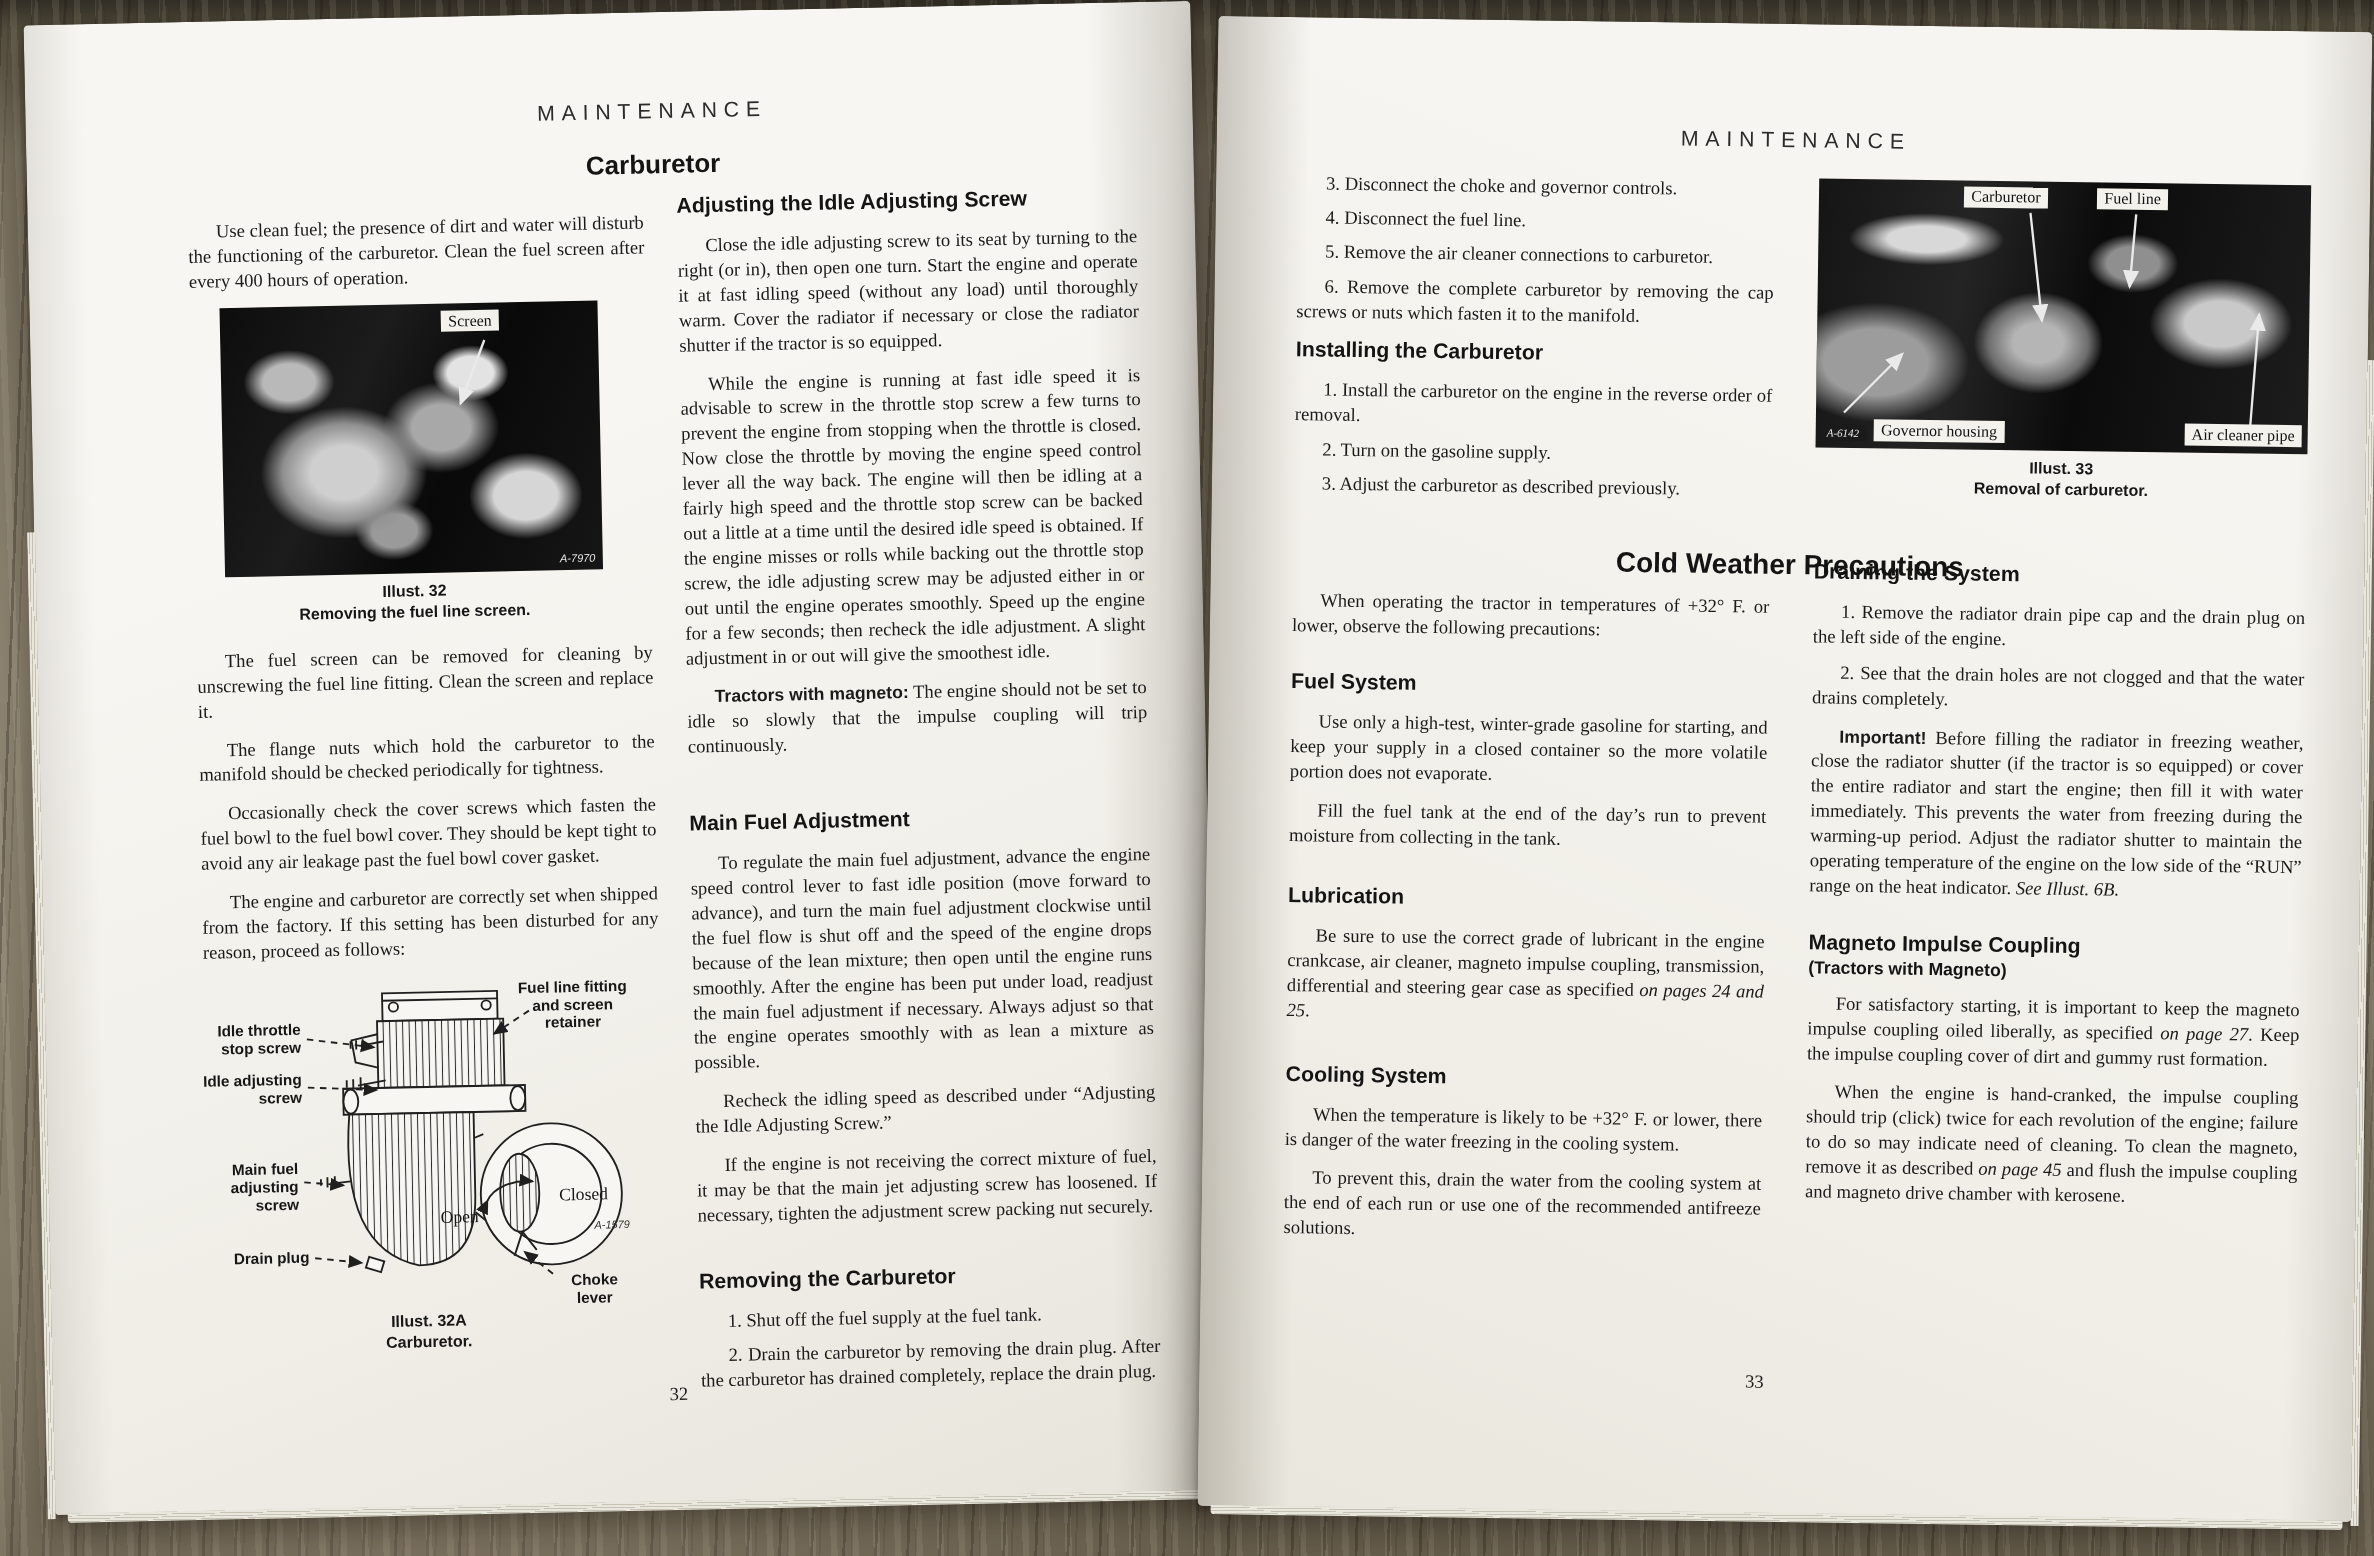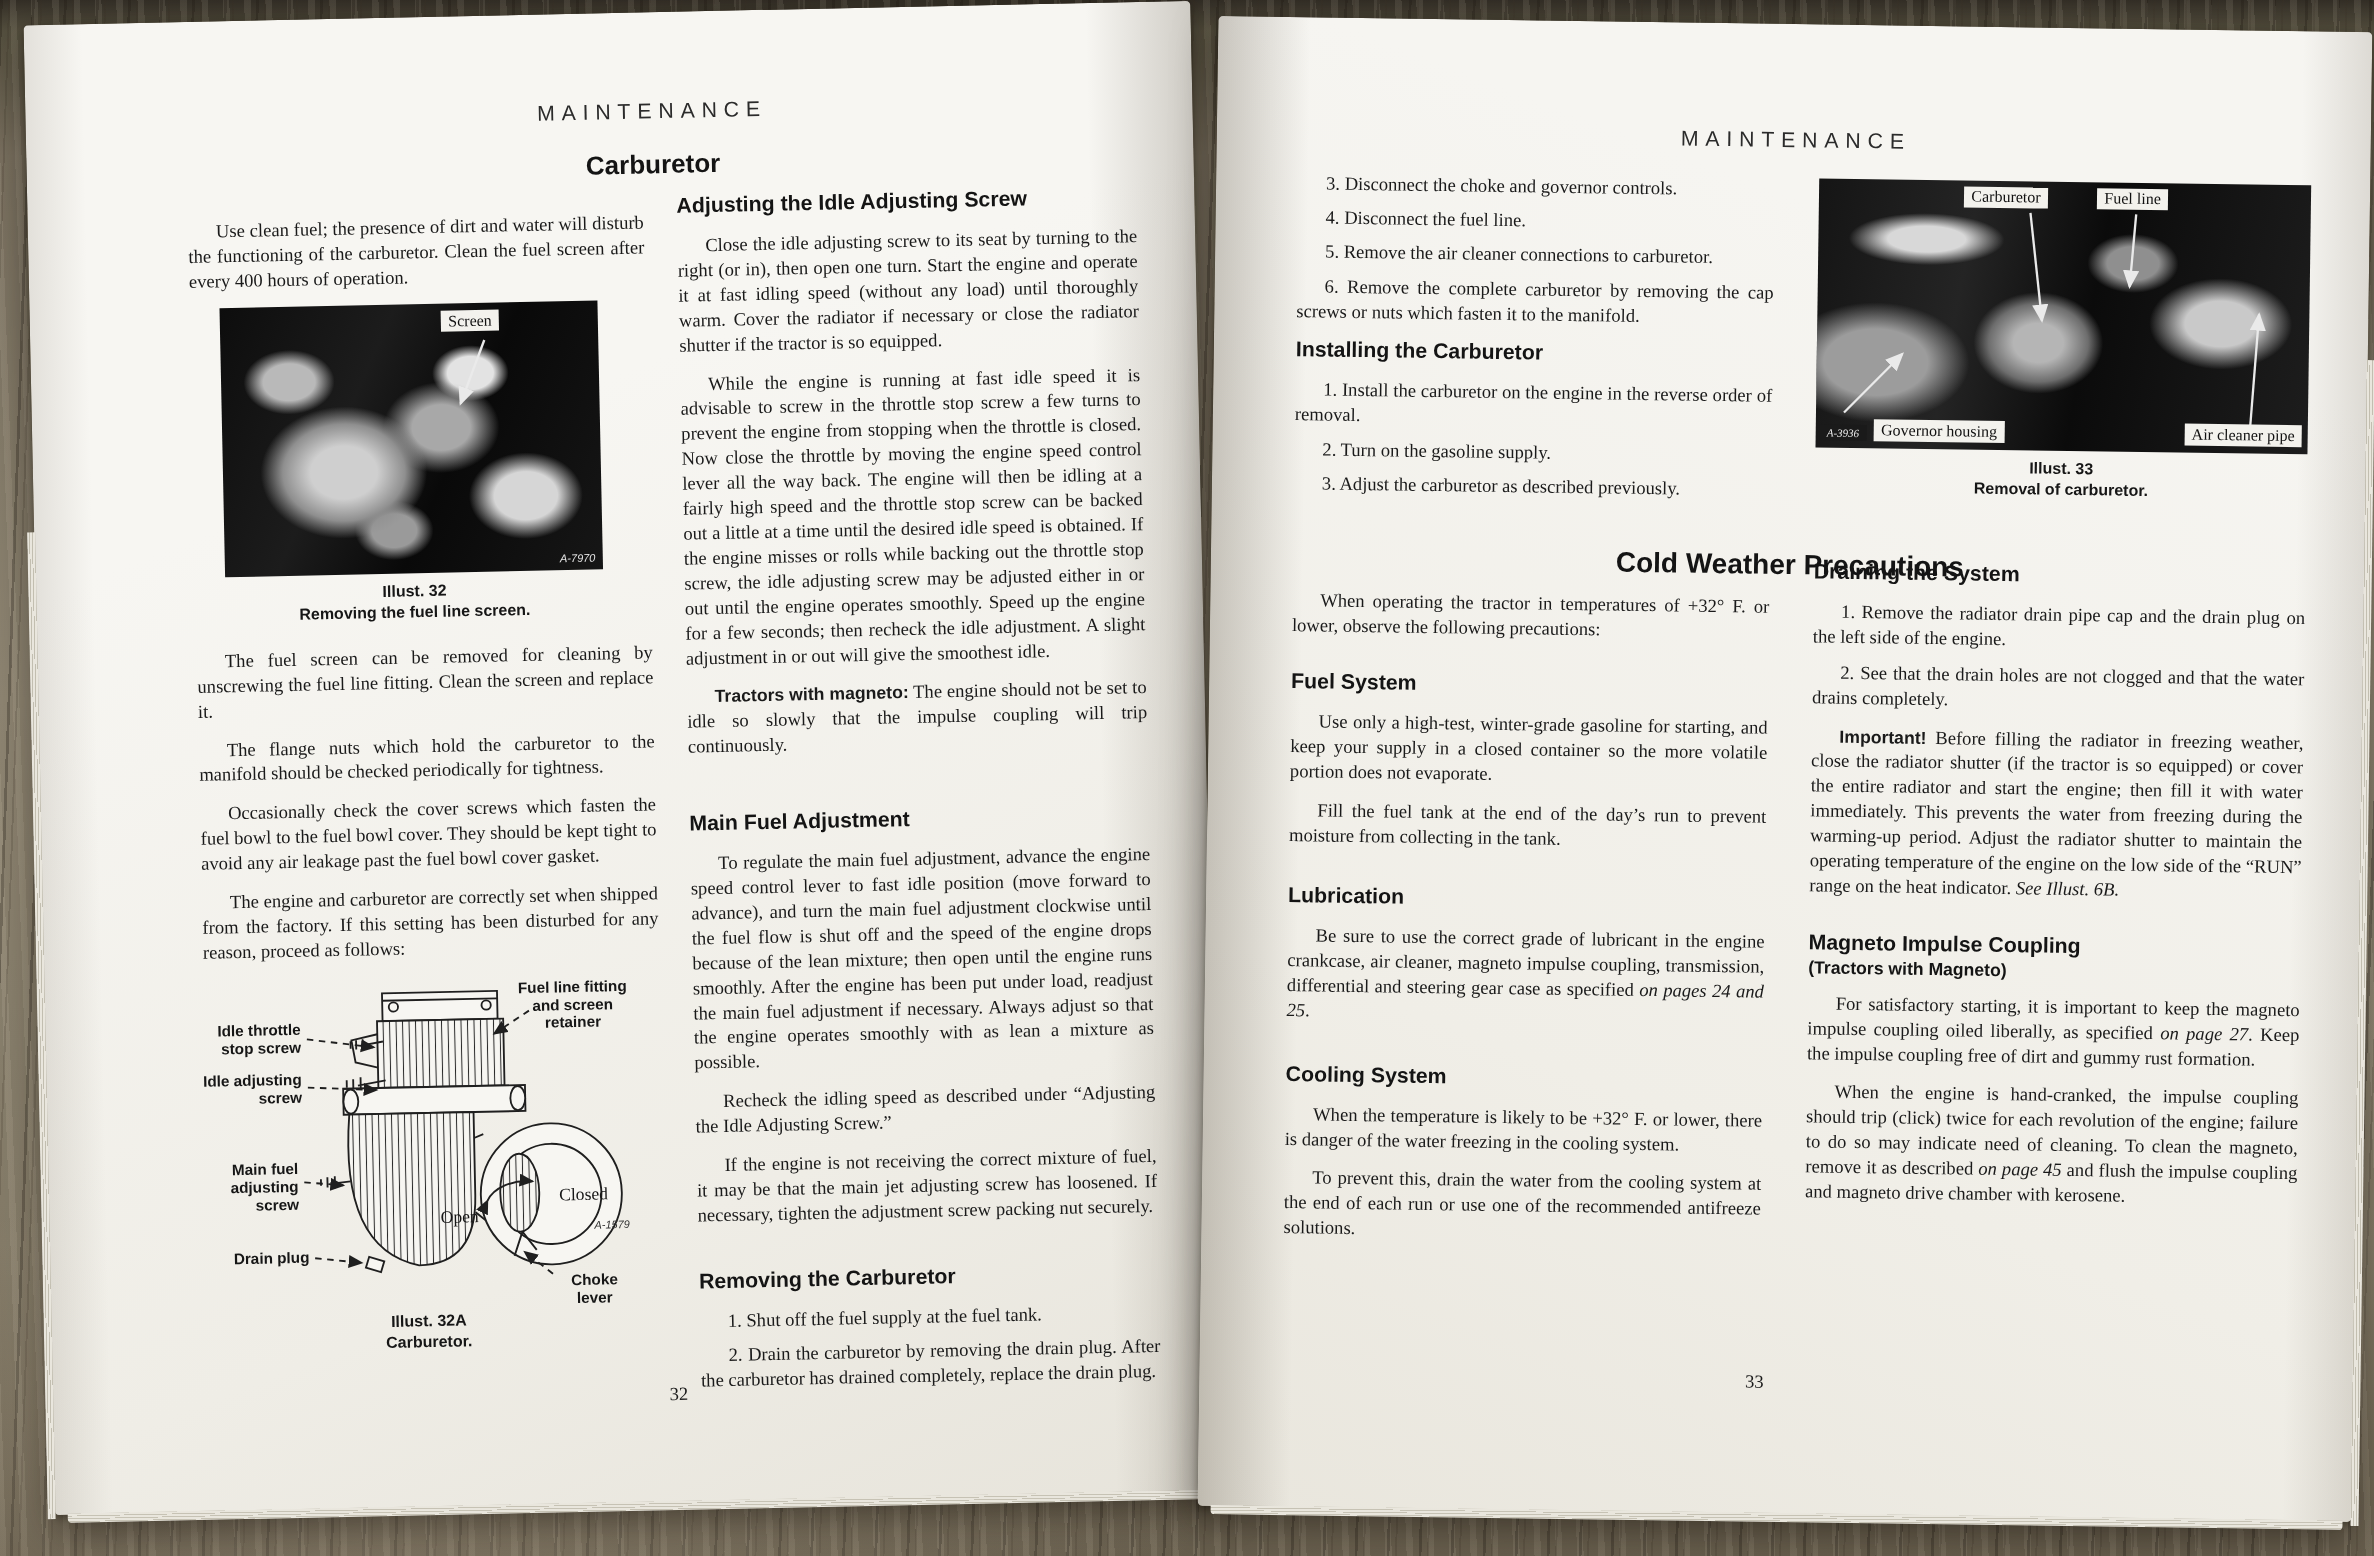--- a/index.html
+++ b/index.html
@@ -218,36 +218,36 @@
                   <path d="M0,0L8,3.5L0,7Z" fill="#eaeaea"></path>
                 </marker>
               </defs>
             <line x1="228" y1="34" x2="242" y2="150" stroke="#eaeaea" stroke-width="2.5" marker-end="url(#wa2)"></line>
             <line x1="342" y1="34" x2="336" y2="112" stroke="#eaeaea" stroke-width="2.5" marker-end="url(#wa2)"></line>
             <line x1="468" y1="262" x2="476" y2="140" stroke="#eaeaea" stroke-width="2.5" marker-end="url(#wa2)"></line>
             <line x1="30" y1="252" x2="92" y2="188" stroke="#eaeaea" stroke-width="2.5" marker-end="url(#wa2)"></line>
           </svg>
           <div class="chip" style="left:145px;top:5.6px;">Carburetor</div>
           <div class="chip" style="left:278px;top:5.6px;">Fuel line</div>
-          <div class="chip" style="left:3.7px;bottom:7.4px;font-size:11px;font-style:italic;background:#1a1a1a;color:#eee;">A-3936</div>
+          <div class="chip" style="left:3.7px;bottom:7.4px;font-size:11px;font-style:italic;background:#1a1a1a;color:#eee;">A-6142</div>
           <div class="chip" style="left:58px;bottom:7.4px;">Governor housing</div>
           <div class="chip" style="right:5.6px;bottom:7.4px;">Air cleaner pipe</div>
         </div>
         <div class="capwrap" style="width:492px;">
           <div class="cap">Illust. 33</div>
           <div class="cap">Removal of carburetor.</div>
         </div>
         <div class="gap" style="height:61px;"></div>
         <div class="h-sub">Draining the System</div>
         <p class="body ind" style="margin-bottom:11px;">1. Remove the radiator drain pipe cap and the drain plug on the left side of the engine.</p>
         <p class="body ind">2. See that the drain holes are not clogged and that the water drains completely.</p>
         <p class="body ind"><span class="bl">Important!</span><span> Before filling the radiator in freezing weather, close the radiator shutter (if the tractor is so equipped) or cover the entire radiator and start the engine; then fill it with water immediately. This prevents the water from freezing during the warming-up period. Adjust the radiator shutter to maintain the operating temperature of the engine on the low side of the “RUN” range on the heat indicator. </span><i>See Illust. 6B.</i></p>
         <div class="h-sub" style="margin-top:32px;margin-bottom:1.9px;">Magneto Impulse Coupling</div>
         <div class="h-sub2" style="margin-top:0;">(Tractors with Magneto)</div>
-        <p class="body ind"><span>For satisfactory starting, it is important to keep the magneto impulse coupling oiled liberally, as specified </span><i>on page 27</i><span>. Keep the impulse coupling free of dirt and gummy rust formation.</span></p>
+        <p class="body ind"><span>For satisfactory starting, it is important to keep the magneto impulse coupling oiled liberally, as specified </span><i>on page 27</i><span>. Keep the impulse coupling cover of dirt and gummy rust formation.</span></p>
         <p class="body ind"><span>When the engine is hand-cranked, the impulse coupling should trip (click) twice for each revolution of the engine; failure to do so may indicate need of cleaning. To clean the magneto, remove it as described </span><i>on page 45</i><span> and flush the impulse coupling and magneto drive chamber with kerosene.</span></p>
       </div>
 
       <div class="pnum" style="left:82px;top:1347px;width:946px;">33</div>
     </div>
 
   </div>
 </div>
 
 

